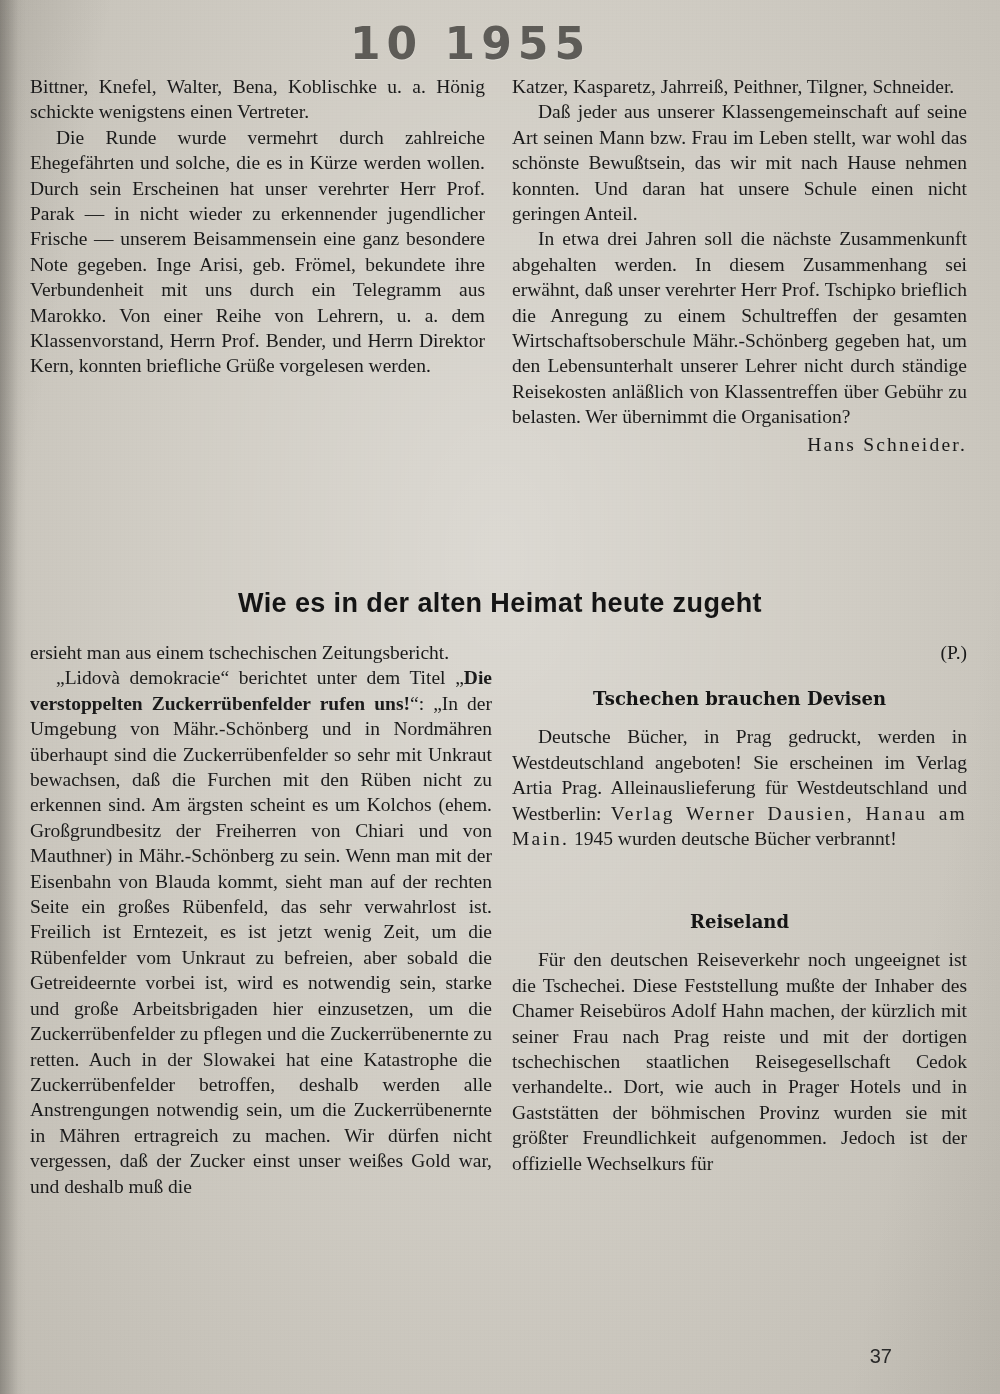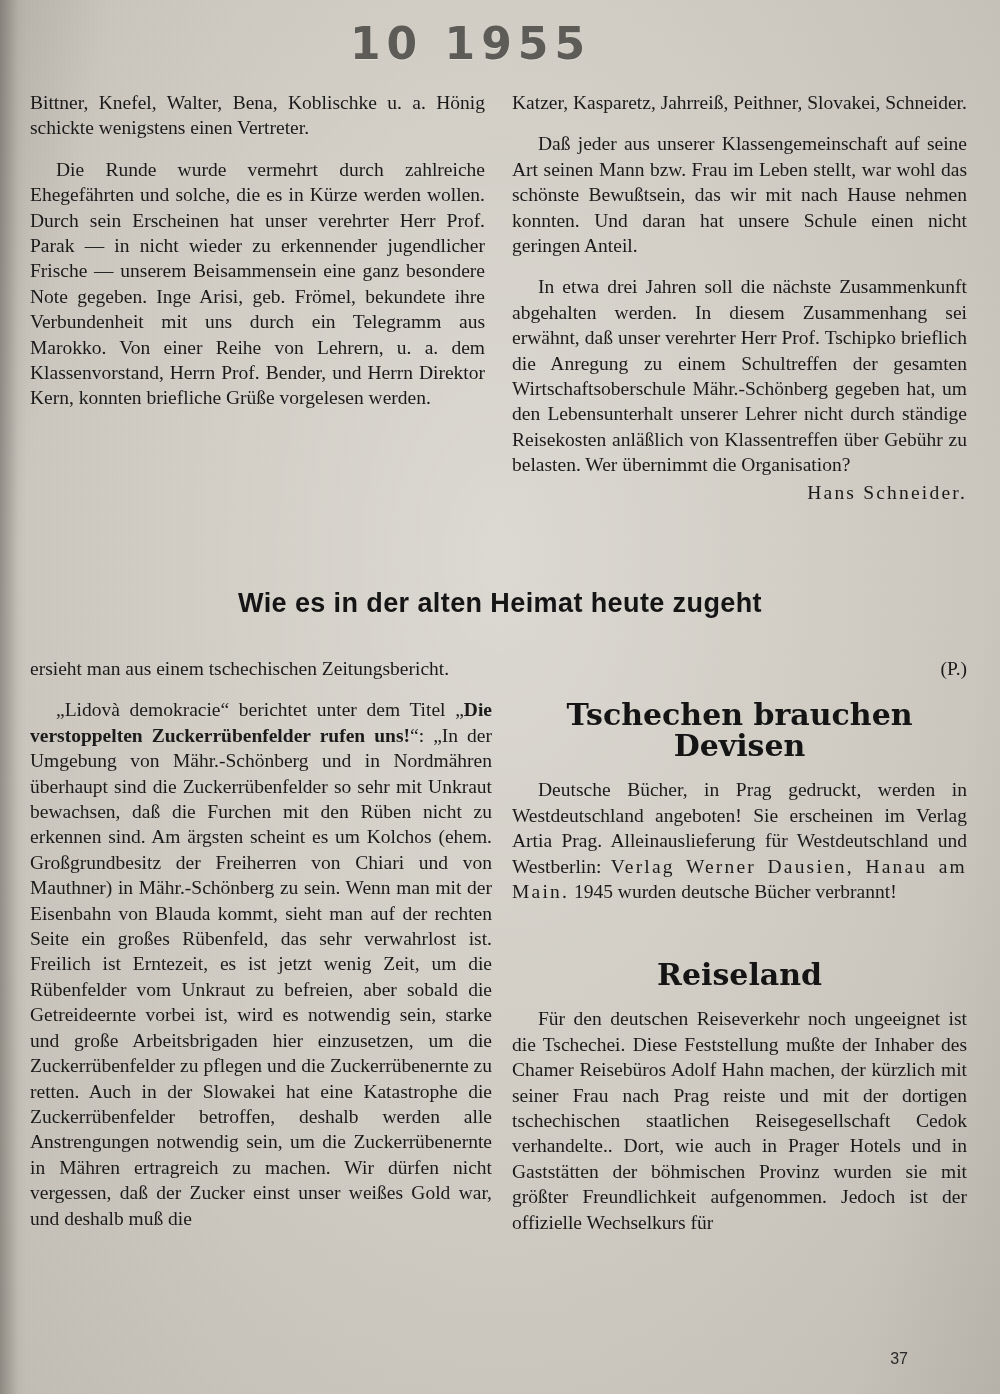--- a/index.html
+++ b/index.html
@@ -68,21 +68,21 @@
     font-size: 19.5px;
     line-height: 25.4px;
     text-align: justify;
     text-justify: inter-word;
     hyphens: manual;
   }
   .col-left { left: 30px; }
   .col-right { left: 512px; }
 
   p {
-    margin: 16px 0 0 0;
+    margin: 0 0 0 0;
     text-indent: 26px;
   }
   p.noindent { text-indent: 0; }
 
   .sig {
     text-align: right;
     letter-spacing: 2.2px;
     margin-top: 2px;
   }
   .right-mark { text-align: right; }
@@ -97,35 +97,35 @@
     font-size: 27px;
     letter-spacing: 0.4px;
     margin: 0;
     color: #151515;
   }
 
   h3.sub-title {
     text-align: center;
     font-family: "DejaVu Serif", serif;
     font-weight: bold;
-    font-size: 30px;
+    font-size: 18px;
     margin: 0 0 10px 0;
     color: #151515;
     line-height: 31px;
   }
 
   .bold { font-weight: bold; }
   .spaced { letter-spacing: 2.2px; }
 
   .folio {
     position: absolute;
-    right: 20px;
+    right: 36px;
     bottom: 26px;
     font-family: "Liberation Sans", sans-serif;
-    font-size: 16px;
+    font-size: 20px;
     color: #2a2a2a;
   }
 
   
   .blk { position: absolute; }
 </style>
 </head>
 <body>
 
 <div class="page"></div>
@@ -134,21 +134,21 @@
 <div class="content">
 
   <div class="page-stamp">10 1955</div>
 
   <div class="col col-left blk" style="top:74px;">
     <p class="noindent">Bittner, Knefel, Walter, Bena, Koblischke u. a. Hönig schickte wenigstens einen Vertreter.</p>
     <p>Die Runde wurde vermehrt durch zahlreiche Ehegefährten und solche, die es in Kürze werden wollen. Durch sein Erscheinen hat unser verehrter Herr Prof. Parak — in nicht wieder zu erkennender jugendlicher Frische — unserem Beisammensein eine ganz besondere Note gegeben. Inge Arisi, geb. Frömel, bekundete ihre Verbundenheit mit uns durch ein Telegramm aus Marokko. Von einer Reihe von Lehrern, u. a. dem Klassenvorstand, Herrn Prof. Bender, und Herrn Direktor Kern, konnten briefliche Grüße vorgelesen werden.</p>
   </div>
 
   <div class="col col-right blk" style="top:74px;">
-    <p class="noindent">Katzer, Kasparetz, Jahrreiß, Peithner, Slovakei, Schneider.</p>
+    <p class="noindent">Katzer, Kasparetz, Jahrreiß, Peithner, Tilgner, Schneider.</p>
     <p>Daß jeder aus unserer Klassengemeinschaft auf seine Art seinen Mann bzw. Frau im Leben stellt, war wohl das schönste Bewußtsein, das wir mit nach Hause nehmen konnten. Und daran hat unsere Schule einen nicht geringen Anteil.</p>
     <p>In etwa drei Jahren soll die nächste Zusammenkunft abgehalten werden. In diesem Zusammenhang sei erwähnt, daß unser verehrter Herr Prof. Tschipko brieflich die Anregung zu einem Schultreffen der gesamten Wirtschaftsoberschule Mähr.-Schönberg gegeben hat, um den Lebensunterhalt unserer Lehrer nicht durch ständige Reisekosten anläßlich von Klassentreffen über Gebühr zu belasten. Wer übernimmt die Organisation?</p>
     <p class="sig">Hans Schneider.</p>
   </div>
 
   <h2 class="section-title" style="top:588px;">Wie es in der alten Heimat heute zugeht</h2>
 
   <div class="col col-left blk" style="top:640px; width:462px;">
     <p class="noindent">ersieht man aus einem tschechischen Zeitungsbericht.</p>
     <p>

